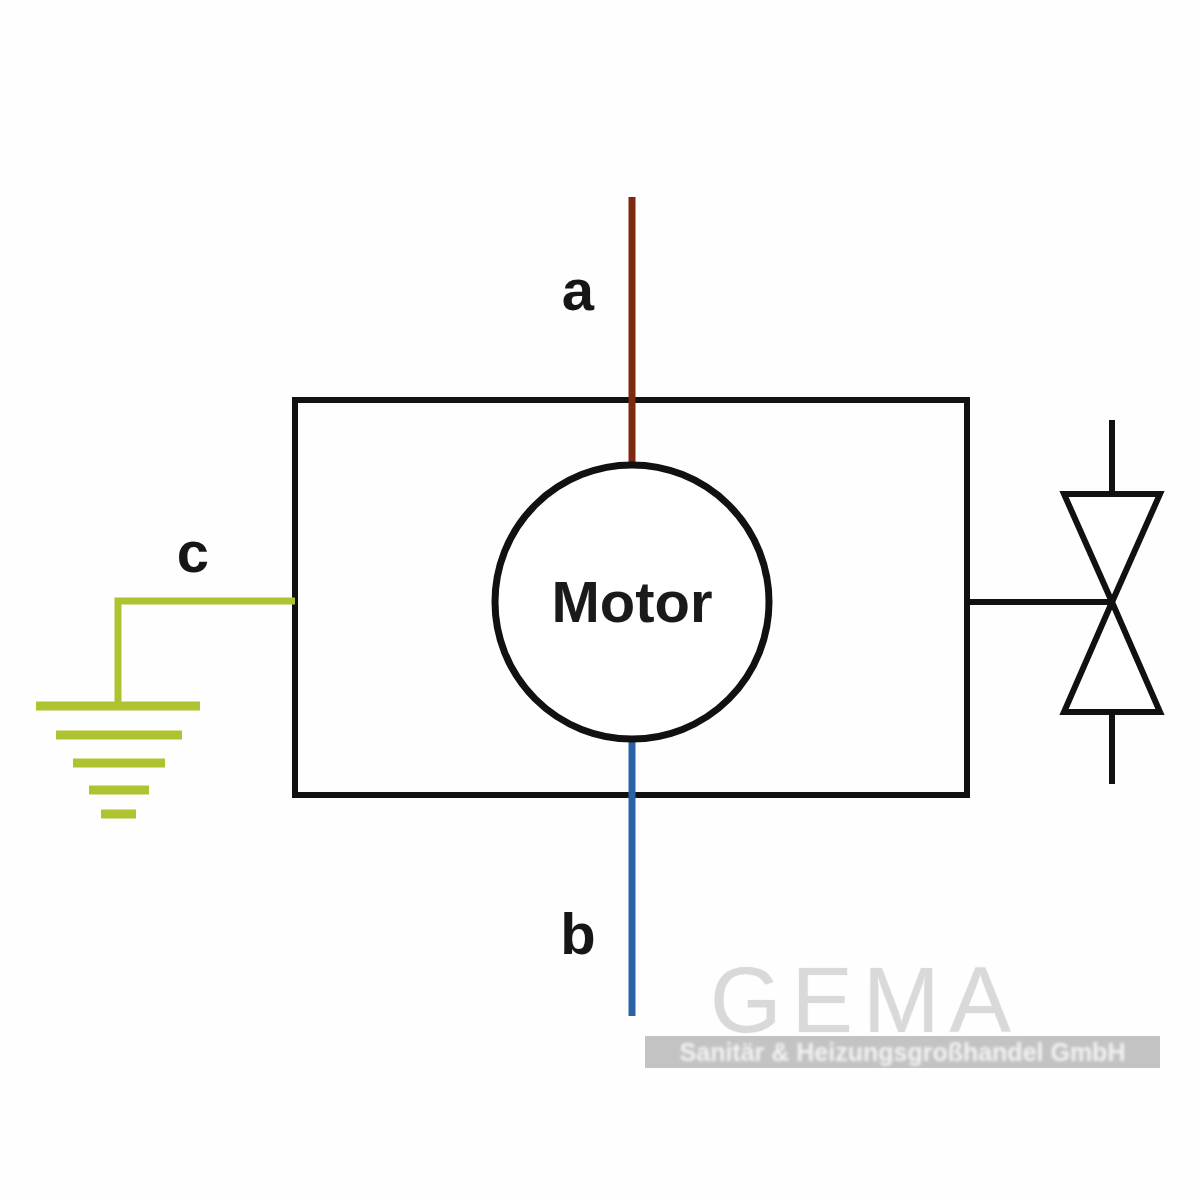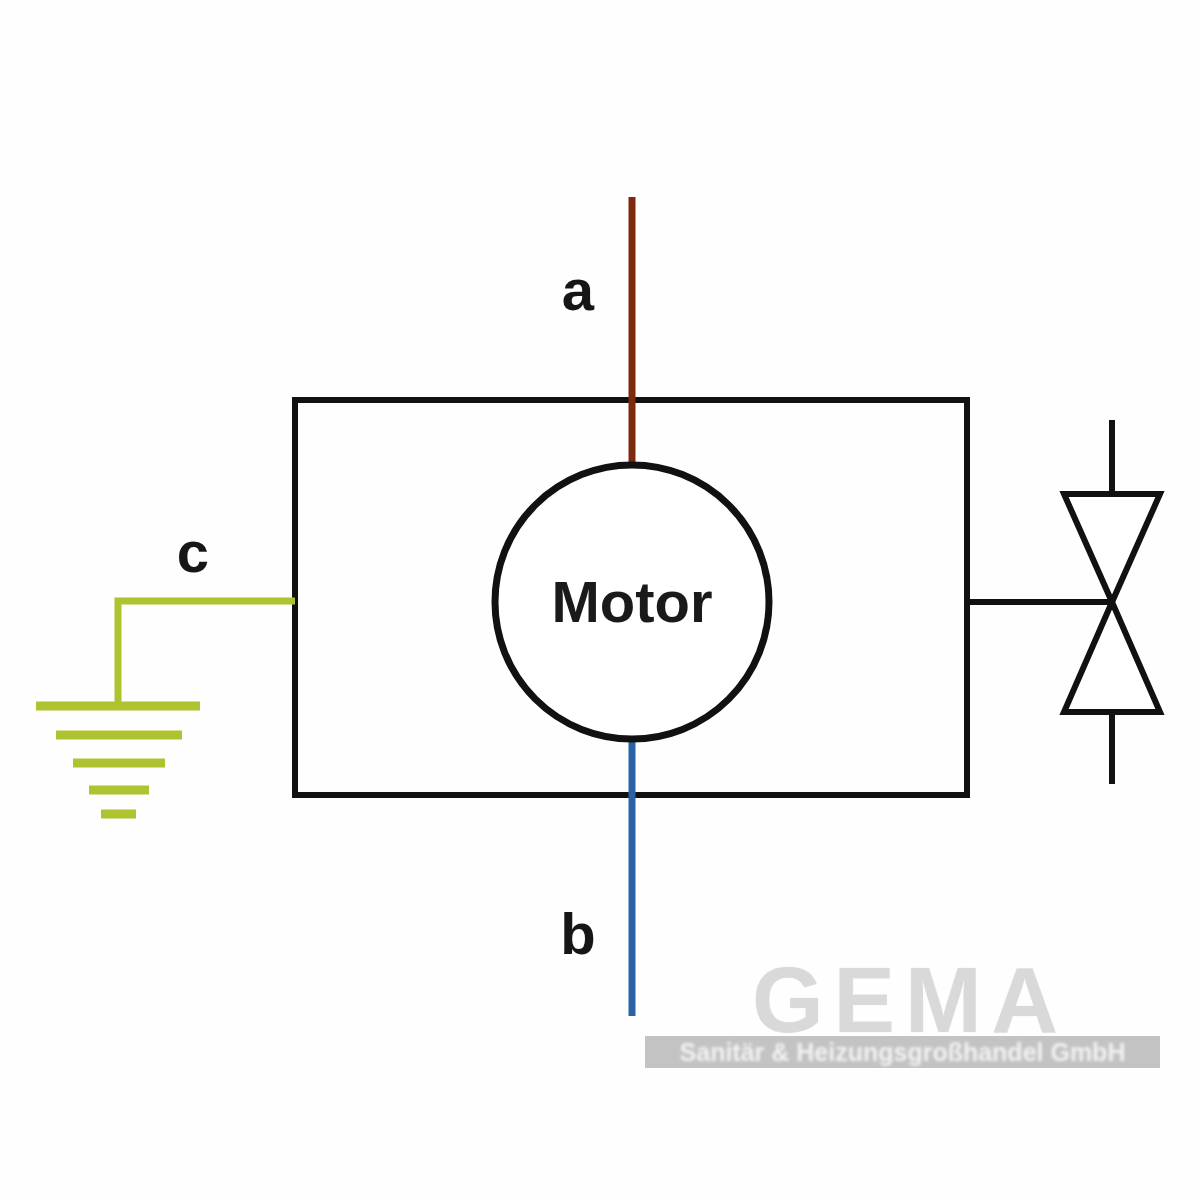--- a/index.html
+++ b/index.html
@@ -21,24 +21,24 @@
     font-weight: 700;
     fill: #161616;
   }
   .motor-text {
     font-family: "Liberation Sans", sans-serif;
     font-weight: 700;
     fill: #1a1a1a;
   }
   .watermark-brand {
     position: absolute;
-    left: 752px;
+    left: 710px;
     top: 948px;
     font-size: 92px;
-    font-weight: 700;
+    font-weight: 400;
     letter-spacing: 10px;
     color: #d9d9d9;
     text-shadow: 0 0 2px #ffffff, 0 0 1px #c9c9c9;
     filter: blur(0.6px);
     user-select: none;
   }
   .watermark-bar {
     position: absolute;
     left: 645px;
     top: 1036px;

